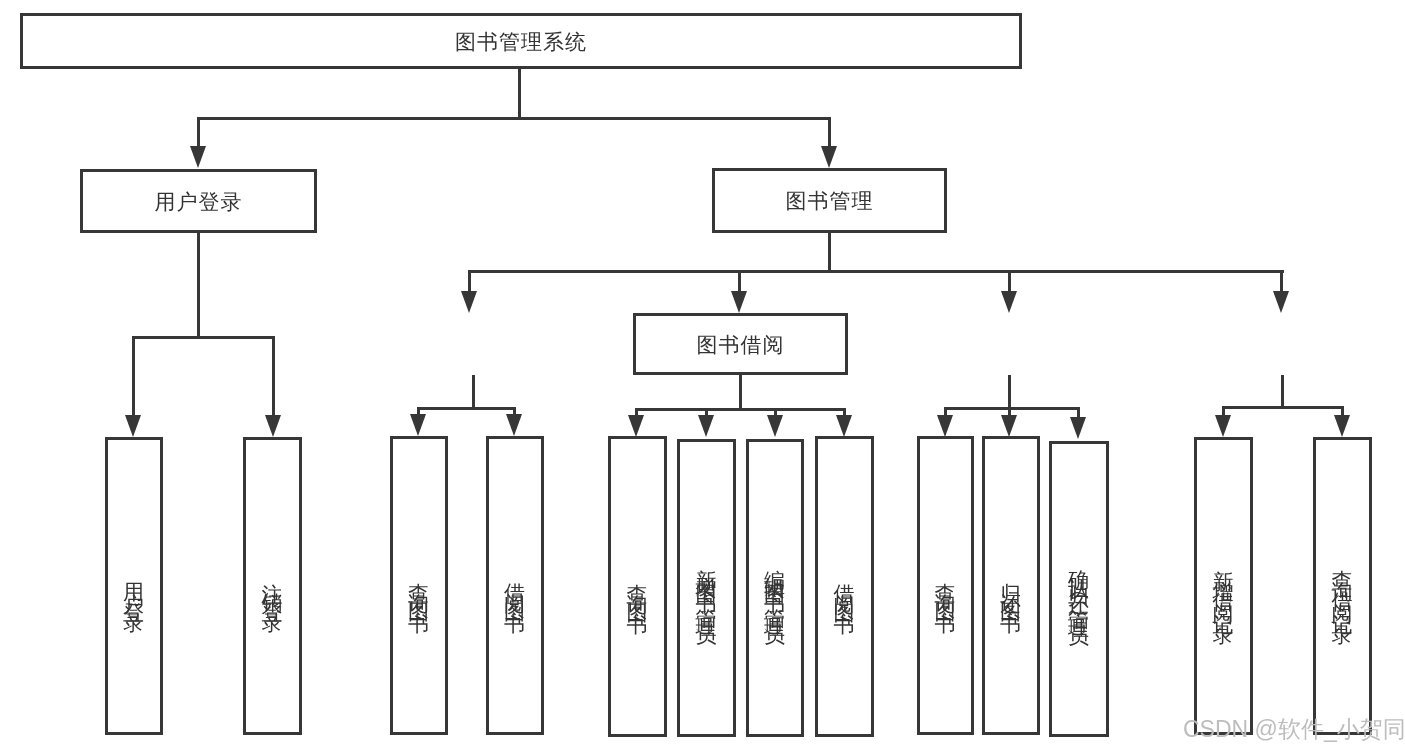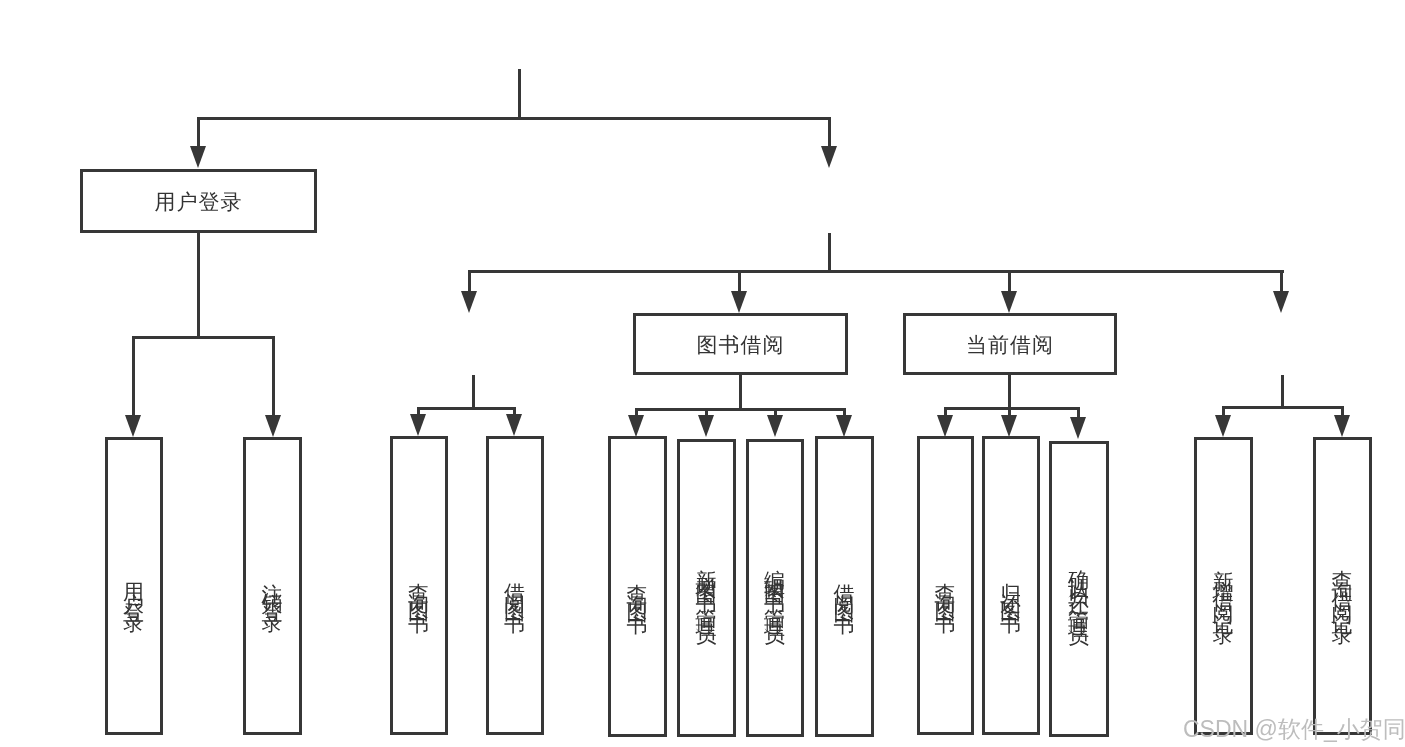--- a/index.html
+++ b/index.html
@@ -57,48 +57,51 @@
     color: var(--watermark);
     z-index: 6;
     white-space: nowrap;
   }
 </style>
 </head>
 <body>
 
 <div class="canvas">
 
+  <div class="node" style="left:20px; top:13px; width:1002px; height:56px;">
+    <span>图书管理系统</span>
+  </div>
 
   <div class="vline" style="left:518px; top:69px; height:48px;"></div>
   <div class="hline" style="left:197px; top:117px; width:634px;"></div>
   <div class="vline" style="left:197px; top:117px; height:36px;"></div>
   <div class="arrow" style="left:190px; top:146px;"></div>
   <div class="vline" style="left:828px; top:117px; height:36px;"></div>
   <div class="arrow" style="left:821px; top:146px;"></div>
 
   <div class="node" style="left:80px; top:169px; width:237px; height:64px;">
     <span>用户登录</span>
+  </div>
+  <div class="node" style="left:712px; top:168px; width:235px; height:65px;">
+    <span>图书管理</span>
   </div>
 
   <div class="vline" style="left:828px; top:233px; height:37px;"></div>
   <div class="hline" style="left:468px; top:270px; width:816px;"></div>
   <div class="vline" style="left:468px; top:270px; height:24px;"></div>
   <div class="arrow" style="left:461px; top:291px;"></div>
   <div class="vline" style="left:738px; top:270px; height:24px;"></div>
   <div class="arrow" style="left:731px; top:291px;"></div>
   <div class="vline" style="left:1008px; top:270px; height:24px;"></div>
   <div class="arrow" style="left:1001px; top:291px;"></div>
   <div class="vline" style="left:1280px; top:270px; height:24px;"></div>
   <div class="arrow" style="left:1273px; top:291px;"></div>
 
   <div class="node" style="left:633px; top:313px; width:215px; height:62px;">
     <span>图书借阅</span>
-  </div>
-  <div class="node" style="left:903px; top:313px; width:214px; height:62px;">
-    <span>当前借阅</span>
   </div>
 
   <div class="vline" style="left:197px; top:233px; height:103px;"></div>
   <div class="hline" style="left:132px; top:336px; width:143px;"></div>
   <div class="vline" style="left:132px; top:336px; height:80px;"></div>
   <div class="arrow" style="left:125px; top:415px;"></div>
   <div class="vline" style="left:272px; top:336px; height:80px;"></div>
   <div class="arrow" style="left:265px; top:415px;"></div>
 
   <div class="vline" style="left:472px; top:375px; height:32px;"></div>

